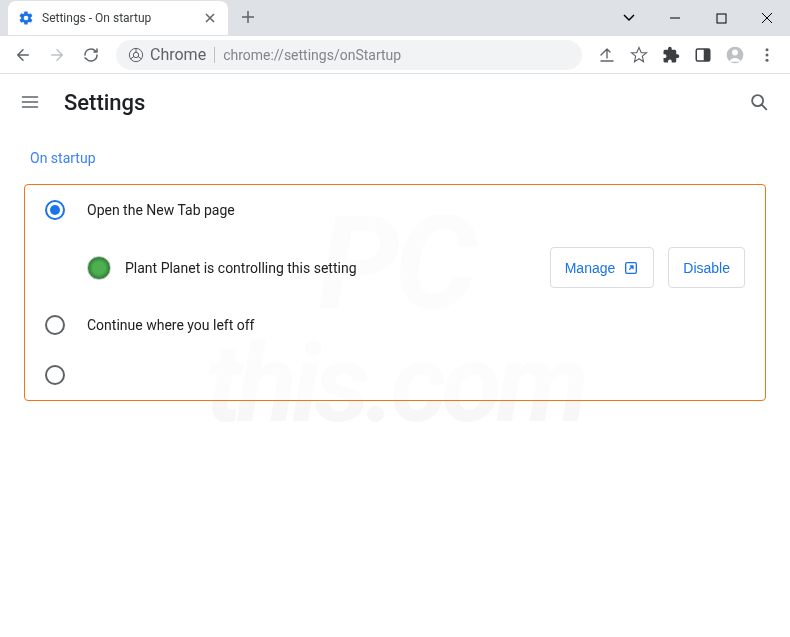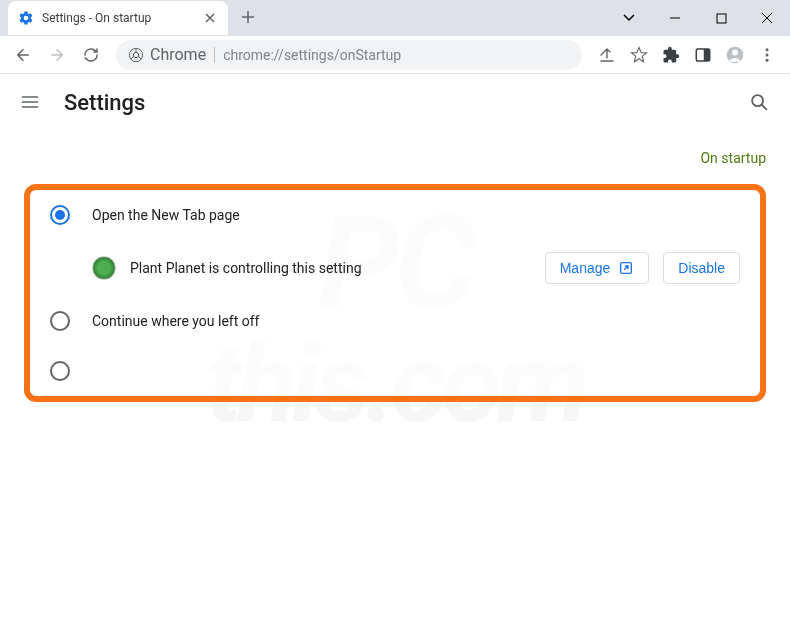--- a/index.html
+++ b/index.html
@@ -30,31 +30,31 @@
 .right-icons { display: flex; gap: 2px; }
 
 
 .settings-hdr { height: 56px; display: flex; align-items: center; padding: 0 20px; gap: 20px; position: relative; z-index: 2;}
 .hamburger { width: 24px; cursor: pointer; }
 .settings-title { font-size: 22px; font-weight: 500; color: #202124; }
 .search-icon-btn { margin-left: auto; cursor: pointer; color: #5f6368; }
 
 
 .content { padding: 20px 24px; position: relative; z-index: 2; }
-.section-title { font-size: 14px; color: #4d7c0f; margin-bottom: 18px; margin-left: 6px; text-align: right; }
-.card { border: 6px solid #f97316; border-radius: 12px; background: rgba(255,255,255,0.6); }
+.section-title { font-size: 14px; color: #3b82f6; margin-bottom: 18px; margin-left: 6px; }
+.card { border: 1px solid #f97316; border-radius: 4px; background: rgba(255,255,255,0.6); }
 .row { display: flex; align-items: center; padding: 12px 20px; min-height: 50px; }
 .radio { width: 20px; height: 20px; border: 2px solid #5f6368; border-radius: 50%; margin-right: 22px; flex-shrink: 0; position: relative; }
 .radio.selected { border-color: #1a73e8; }
 .radio.selected::after { content: ''; position: absolute; width: 10px; height: 10px; background: #1a73e8; border-radius: 50%; top: 3px; left: 3px; }
 .row-label { font-size: 14px; color: #202124; }
 .ext-row { padding-left: 62px; display: flex; align-items: center; gap: 14px; }
 .ext-icon { width: 24px; height: 24px; border-radius: 50%; background: radial-gradient(circle, #4caf50 40%, #2e7d32 70%); border: 1px solid #ccc; flex-shrink: 0; }
 .ext-text { font-size: 14px; color: #202124; flex: 1; }
-.btn-outline { height: 32px; padding: 0 14px; border: 1px solid #dadce0; border-radius: 4px; background: #fff; color: #1a73e8; font-size: 14px; display: flex; align-items: center; gap: 8px; cursor: pointer; }
+.btn-outline { height: 41px; padding: 0 14px; border: 1px solid #dadce0; border-radius: 4px; background: #fff; color: #1a73e8; font-size: 14px; display: flex; align-items: center; gap: 8px; cursor: pointer; }
 .btn-outline svg { stroke: #1a73e8; }
 
 svg { display: block; }
 </style>
 </head>
 <body>
 
 <div class="watermark">
   <div>PC</div>
     <div class="line2">this.com</div>

